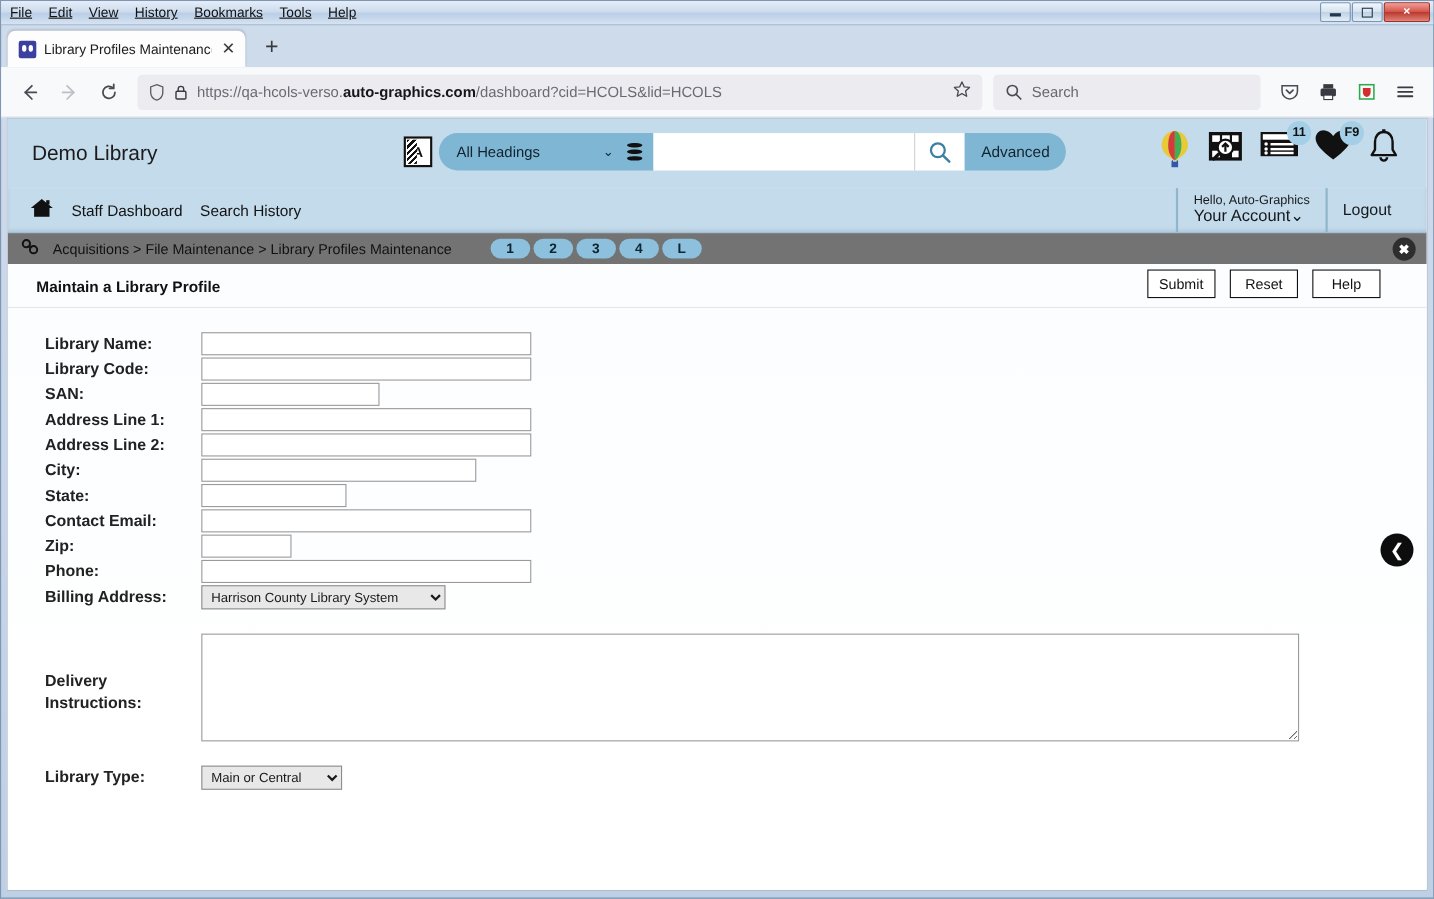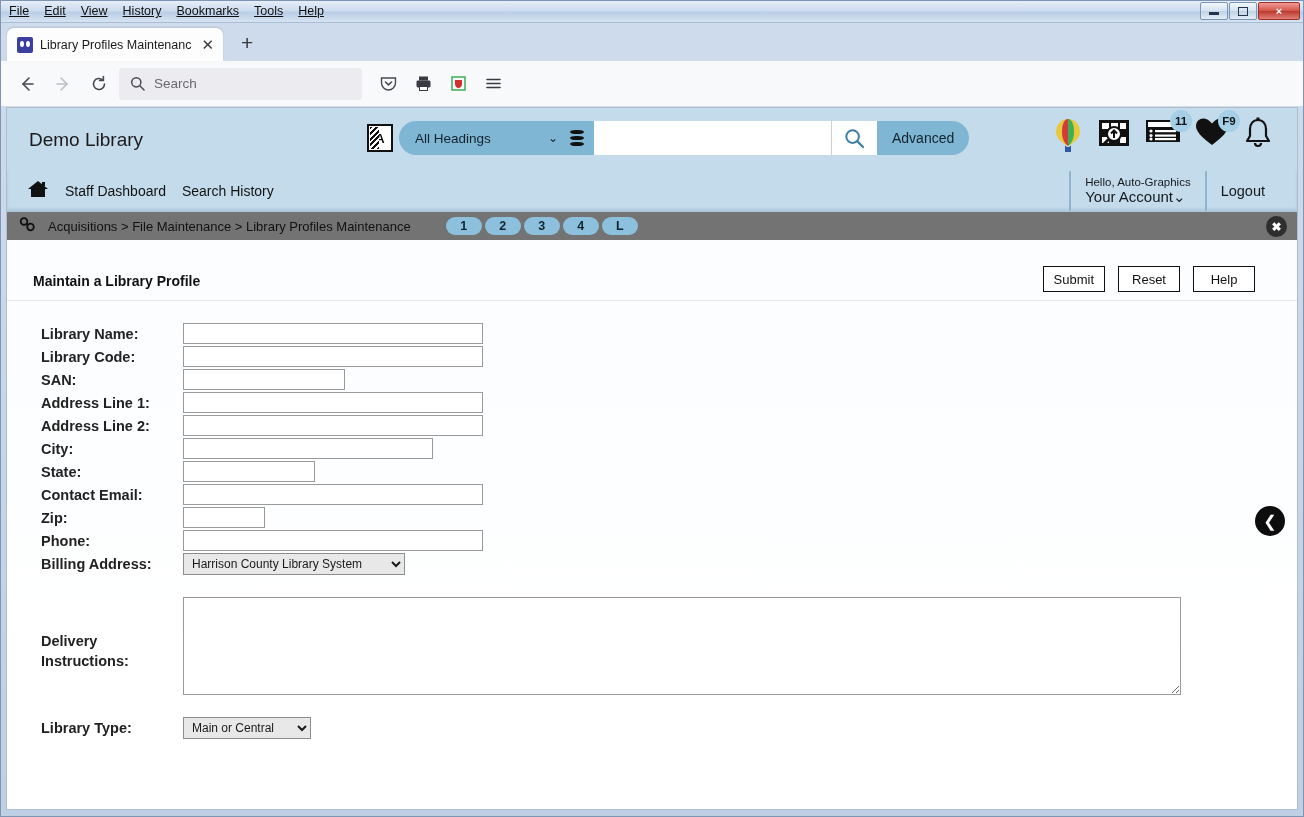--- a/index.html
+++ b/index.html
@@ -253,21 +253,20 @@
   .page {
     background: #fbfdff; position: relative;
     height: calc(100% - 132px);
     overflow: hidden;
   }
   .page-head {
     height: 40px; display: flex; align-items: center;
     padding: 0 12px 0 26px; position: relative;
     border-bottom: 1px solid #e2e8ee;
     background: #fbfdff;
-    margin-top: 21px;
   }
   .page-title { font-size: 14px; font-weight: bold; color: #111; }
   .btn-row { position: absolute; right: 42px; top: 5px; display: flex; gap: 13px; }
   .sq-btn {
     min-width: 62px; height: 26px; padding: 0 10px;
     background: #fff; border: 1px solid #111;
     font-size: 13px; color: #111; cursor: pointer;
     display: flex; align-items: center; justify-content: center;
     font-family: "Liberation Sans", sans-serif;
   }
@@ -360,20 +359,35 @@
       <svg width="18" height="18" viewBox="0 0 18 18">
           <path d="M7 3 L13 9 L7 15" fill="none" stroke="#bcc0c6" stroke-width="1.6" stroke-linecap="round" stroke-linejoin="round"></path>
           <path d="M3 9 H13" stroke="#bcc0c6" stroke-width="1.6" stroke-linecap="round"></path>
         </svg>
     </div>
     <div class="nav-btn">
       <svg width="18" height="18" viewBox="0 0 18 18">
           <path d="M14.5 9 A5.5 5.5 0 1 1 12.6 4.8" fill="none" stroke="#4a4a52" stroke-width="1.6" stroke-linecap="round"></path>
           <path d="M13.4 1.6 L13.4 5.4 L9.6 5.4" fill="none" stroke="#4a4a52" stroke-width="1.6" stroke-linecap="round" stroke-linejoin="round"></path>
         </svg>
+    </div>
+    <div class="urlbar">
+      <svg width="15" height="16" viewBox="0 0 15 16">
+          <path d="M7.5 1 L13 3 V8 C13 11.5 10.4 14 7.5 15 C4.6 14 2 11.5 2 8 V3 Z" fill="none" stroke="#5a5a62" stroke-width="1.2"></path>
+        </svg>
+      <svg width="13" height="16" viewBox="0 0 13 16">
+          <rect x="2" y="7" width="9" height="7" rx="1" fill="none" stroke="#3a3a42" stroke-width="1.3"></rect>
+          <path d="M4 7 V5 A2.5 2.5 0 0 1 9 5 V7" fill="none" stroke="#3a3a42" stroke-width="1.3"></path>
+        </svg>
+      <span class="url-text"><span>https://qa-hcols-verso.</span><b>auto-graphics.com</b><span>/dashboard?cid=HCOLS&amp;lid=HCOLS</span></span>
+      <span class="star">
+        <svg width="17" height="17" viewBox="0 0 17 17">
+            <path d="M8.5 1.5 L10.6 6 L15.4 6.5 L11.8 9.8 L12.8 14.5 L8.5 12.1 L4.2 14.5 L5.2 9.8 L1.6 6.5 L6.4 6 Z" fill="none" stroke="#4a4a52" stroke-width="1.2" stroke-linejoin="round"></path>
+          </svg>
+      </span>
     </div>
     <div class="searchbar">
       <svg width="15" height="15" viewBox="0 0 15 15">
           <circle cx="6.3" cy="6.3" r="4.6" fill="none" stroke="#4a4a52" stroke-width="1.5"></circle>
           <path d="M9.8 9.8 L14 14" stroke="#4a4a52" stroke-width="1.5" stroke-linecap="round"></path>
         </svg>
       <span class="ph">Search</span>
     </div>
     <div class="nav-right">
       <div class="nav-btn">

